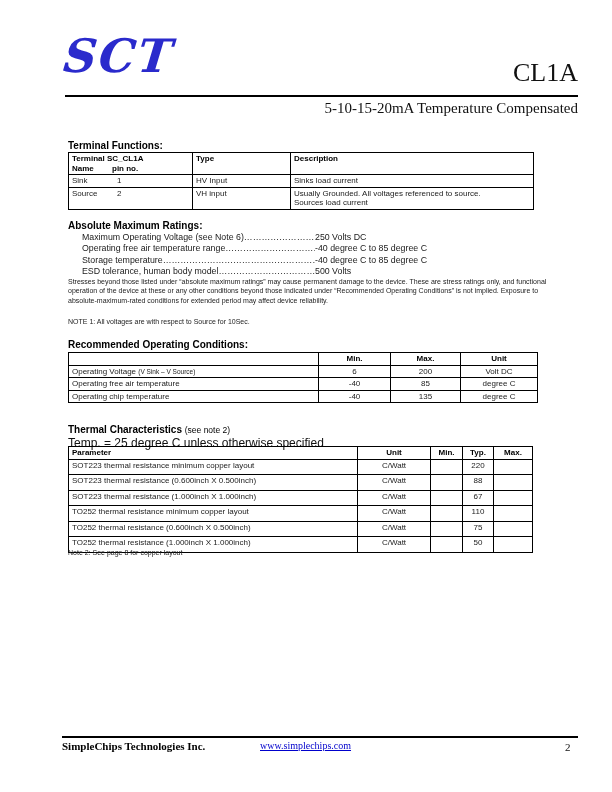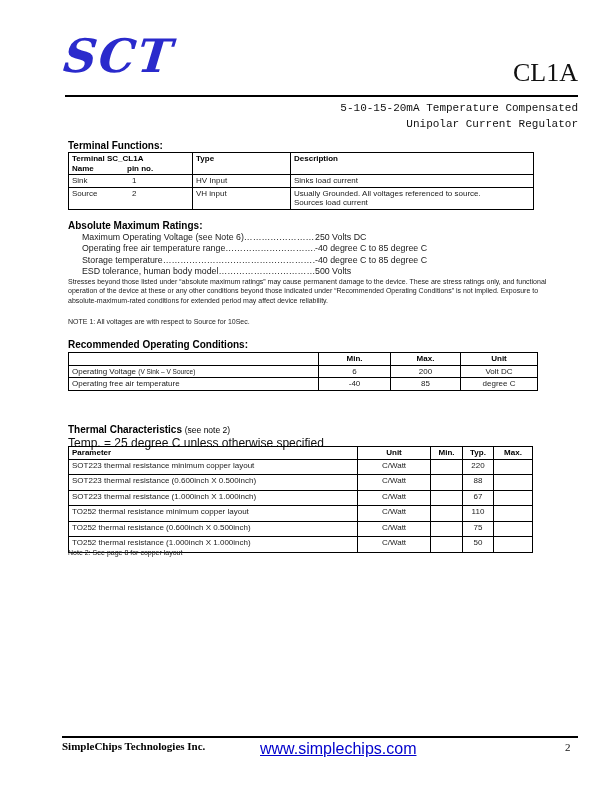--- a/index.html
+++ b/index.html
@@ -38,22 +38,22 @@
     font-size: 26px; line-height: 30px;
     color: #111;
   }
   .header-rule {
     position: absolute; left: 65px; top: 95px;
     width: 513px; height: 2px; background: #000;
   }
   .subtitle {
     position: absolute; right: 34px; top: 101px;
     text-align: right;
-    font-family: Liberation Mono, monospace;
-    font-size: 11px; line-height: 15.5px;
+    font-family: Liberation Serif, serif;
+    font-size: 15px; line-height: 15.5px;
     color: #111;
   }
   
   .section-title {
     position: absolute; left: 68px;
     font-size: 10px; font-weight: bold; color: #000;
   }
   .small-note { position: absolute; left: 68px; font-size: 7px; color: #222; }
   
   table {
@@ -68,21 +68,21 @@
     line-height: 9.5px;
     text-align: left;
     overflow: hidden;
   }
   th { font-weight: bold; color: #000; }
   .c { text-align: center; }
   .prewrap { white-space: pre-line; }
   
   #terminal-table { top: 152px; width: 465px; }
   #terminal-table .hdr-row th { height: 21px; }
-  #terminal-table .name-span { display: inline-block; width: 55px; }
+  #terminal-table .name-span { display: inline-block; width: 40px; }
   #terminal-table .pin-span { display: inline-block; padding-left: 5px; }
   
   .amr-list { position: absolute; left: 82px; top: 232px; width: 462px; font-size: 8.8px; }
   .amr-line { display: flex; line-height: 11.3px; white-space: nowrap; }
   .amr-left { display: flex; width: 233px; overflow: hidden; }
   .amr-dots { flex: 1; overflow: hidden; white-space: nowrap; }
   .stress-note {
     position: absolute; left: 68px; top: 277px; width: 482px;
     font-size: 7px; line-height: 9.3px; color: #222;
   }
@@ -100,41 +100,40 @@
     position: absolute; left: 62px; top: 736px;
     width: 516px; height: 1.5px; background: #000;
   }
   .footer-company {
     position: absolute; left: 62px; top: 740px;
     font-family: "Liberation Serif", serif;
     font-weight: bold; font-size: 11px; color: #000;
   }
   .footer-link {
     position: absolute; left: 260px; top: 740px;
-    font-family: Liberation Sans, sans-serif;
-    font-size: 16px; color: #0000cc;
+    font-family: Liberation Serif, serif;
+    font-size: 10px; color: #0000cc;
     text-decoration: underline; cursor: pointer;
   }
   .page-number {
     position: absolute; left: 565px; top: 741px;
     font-family: "Liberation Serif", serif;
     font-size: 11px; color: #111;
   }
 </style>
 </head>
 <body>
 
 <div class="page">
 
   <div class="logo">SCT</div>
   <div class="part-number">CL1A</div>
   <div class="header-rule"></div>
   <div class="subtitle">
     <div>5-10-15-20mA Temperature Compensated</div>
-    <div>Unipolar Current Regulator</div>
   </div>
 
   <div class="section-title" style="top:140px">Terminal Functions:</div>
   <table id="terminal-table">
     <colgroup>
         <col style="width:124px">
         <col style="width:98px">
         <col style="width:243px">
       </colgroup>
     <tbody>
@@ -214,20 +213,26 @@
       <td class="c">6</td>
       <td class="c">200</td>
       <td class="c">Volt DC</td>
     </tr>
     <tr>
       <td>Operating free air temperature</td>
       <td class="c">-40</td>
       <td class="c">85</td>
       <td class="c">degree C</td>
     </tr>
+    <tr>
+      <td>Operating chip temperature</td>
+      <td class="c">-40</td>
+      <td class="c">135</td>
+      <td class="c">degree C</td>
+    </tr>
   </tbody>
     </table>
 
   <div class="section-title" style="top:424px"><span>Thermal Characteristics</span> <span class="title-note">(see note 2)</span></div>
   <div class="thermal-condition">Temp. = 25 degree C unless otherwise specified</div>
   <table id="thermal-table">
     <colgroup>
         <col style="width:289px">
         <col style="width:73px">
         <col style="width:32px">

